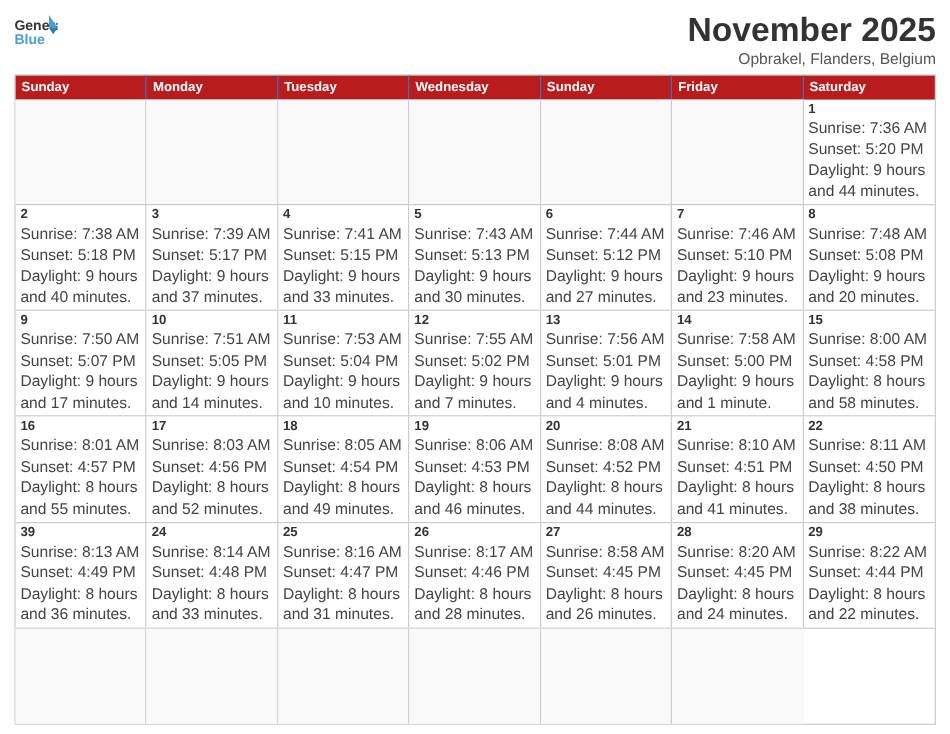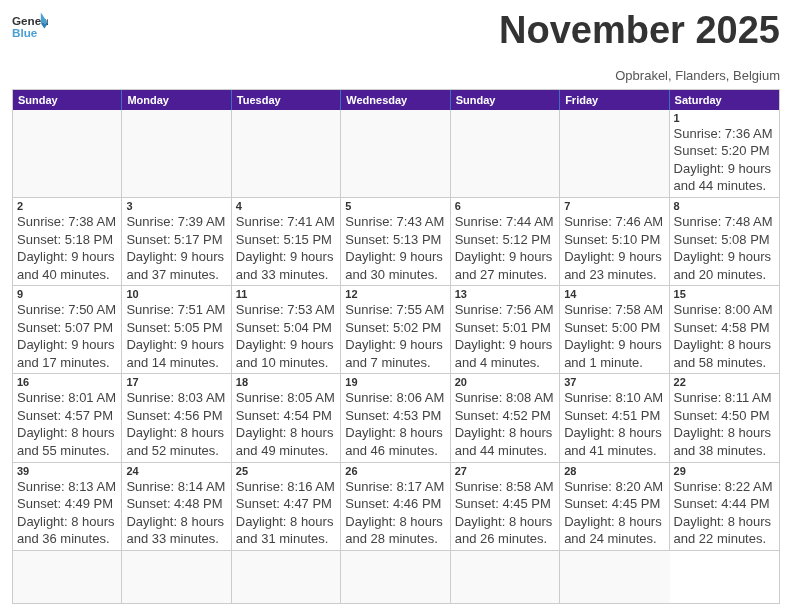--- a/index.html
+++ b/index.html
@@ -29,40 +29,39 @@
       gap: 4px;
     }
     .logo-icon {
       width: 36px;
       height: 30px;
     }
     .title-block {
       text-align: right;
     }
     .main-title {
-      font-size: 38px;
+      font-size: 28px;
       font-weight: bold;
       color: #333;
       line-height: 1.1;
     }
     .subtitle {
       font-size: 13px;
       color: #555;
-      margin-top: 16px;
     }
     .calendar {
       flex: 1;
       display: flex;
       flex-direction: column;
       border: 1px solid #ccc;
     }
     .cal-header {
       display: grid;
       grid-template-columns: repeat(7, 1fr);
-      background: #4c1d95;
+      background: #b91c1c;
     }
     .cal-header-cell {
       color: #fff;
       font-weight: bold;
       font-size: 11px;
       padding: 4px 5px;
       text-align: left;
       border-right: 1px solid #3a6fc4;
     }
     .cal-header-cell:last-child {
@@ -287,21 +286,21 @@
 and 46 minutes.</div>
           </div>
           <div class="cal-cell">
             <span class="day-num">20</span>
             <div class="day-info">Sunrise: 8:08 AM
 Sunset: 4:52 PM
 Daylight: 8 hours
 and 44 minutes.</div>
           </div>
           <div class="cal-cell">
-            <span class="day-num">37</span>
+            <span class="day-num">21</span>
             <div class="day-info">Sunrise: 8:10 AM
 Sunset: 4:51 PM
 Daylight: 8 hours
 and 41 minutes.</div>
           </div>
           <div class="cal-cell">
             <span class="day-num">22</span>
             <div class="day-info">Sunrise: 8:11 AM
 Sunset: 4:50 PM
 Daylight: 8 hours

